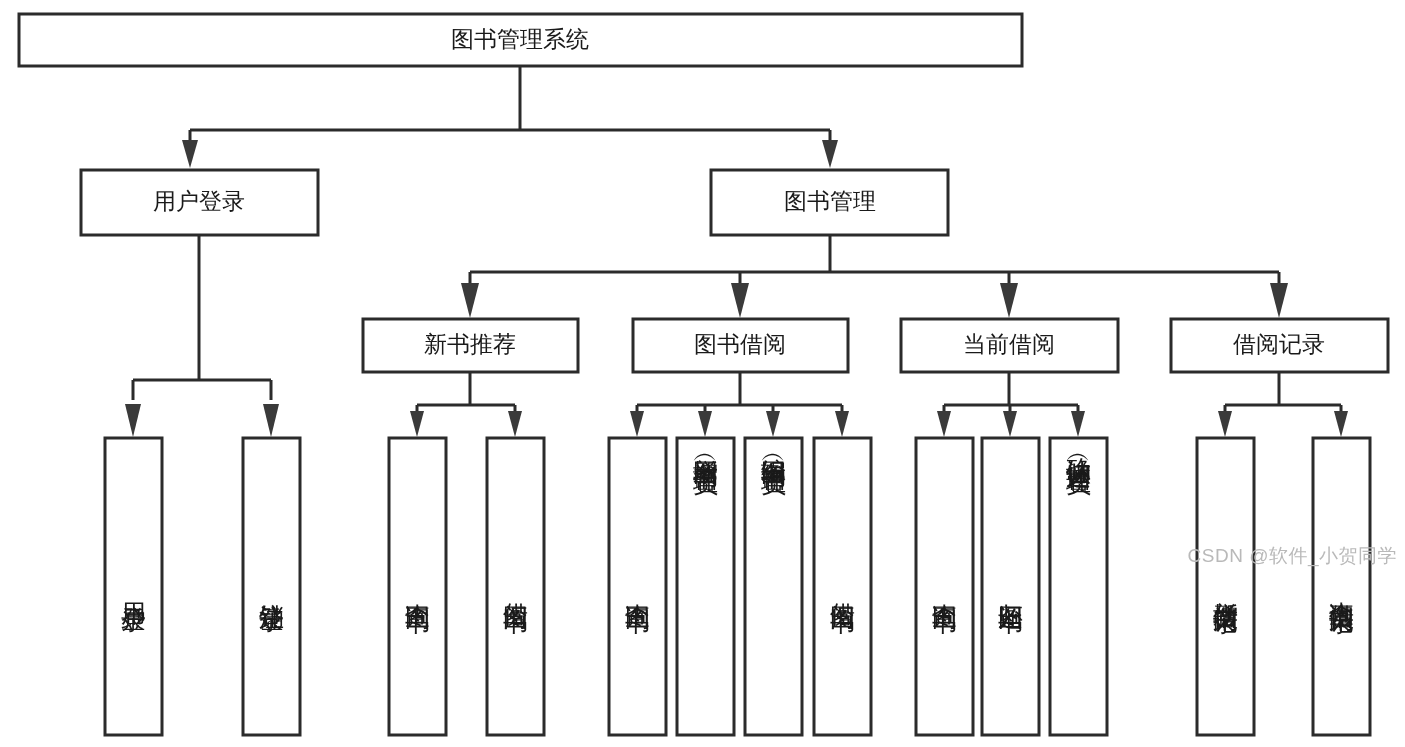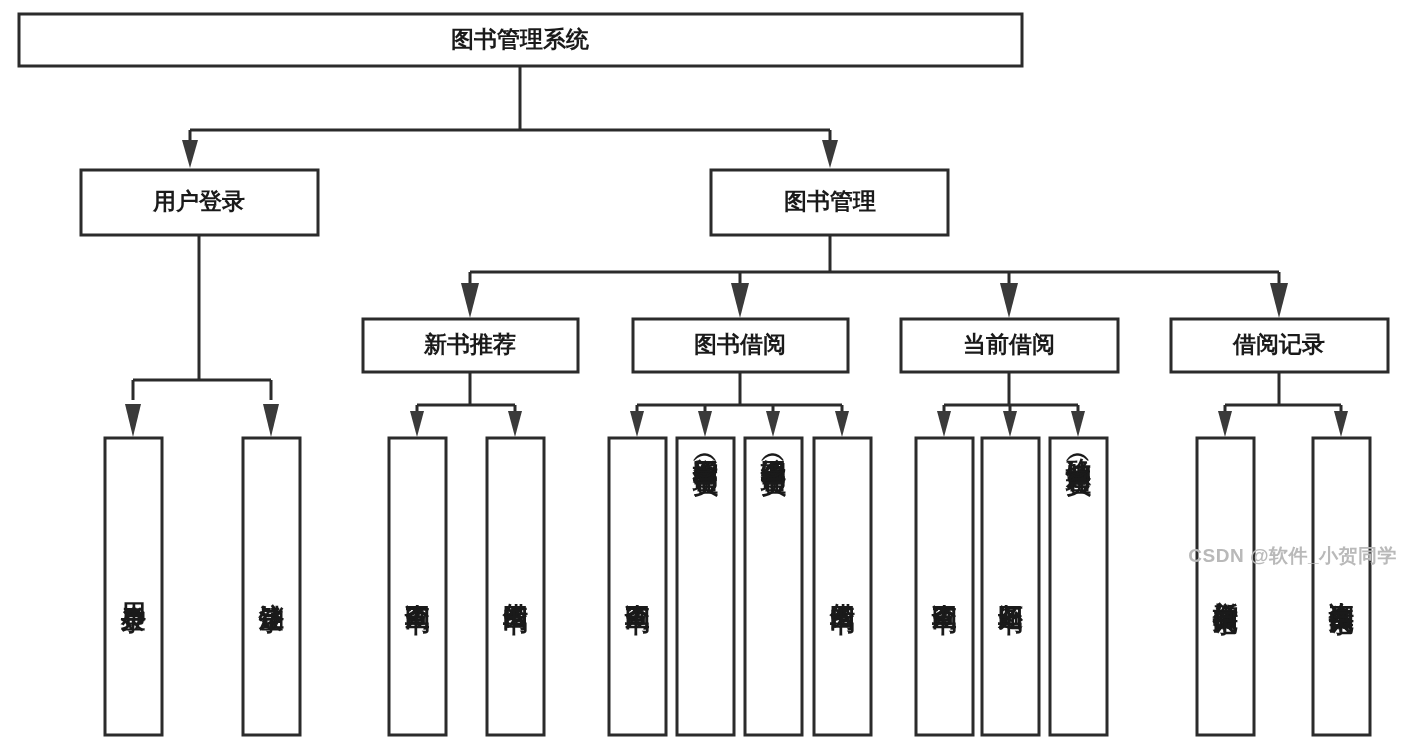--- a/index.html
+++ b/index.html
@@ -11,21 +11,20 @@
     width: 1405px;
     height: 747px;
     font-family: "Liberation Sans", "DejaVu Sans", sans-serif;
     overflow: hidden;
     position: relative;
   }
   #diagram-root {
     position: relative;
     width: 1405px;
     height: 575px;
-    font-weight: bold;
   }
   svg#flow-svg {
     position: absolute;
     top: 0;
     left: 0;
     width: 1405px;
     height: 747px;
   }
   .node-box {
     fill: #ffffff;

